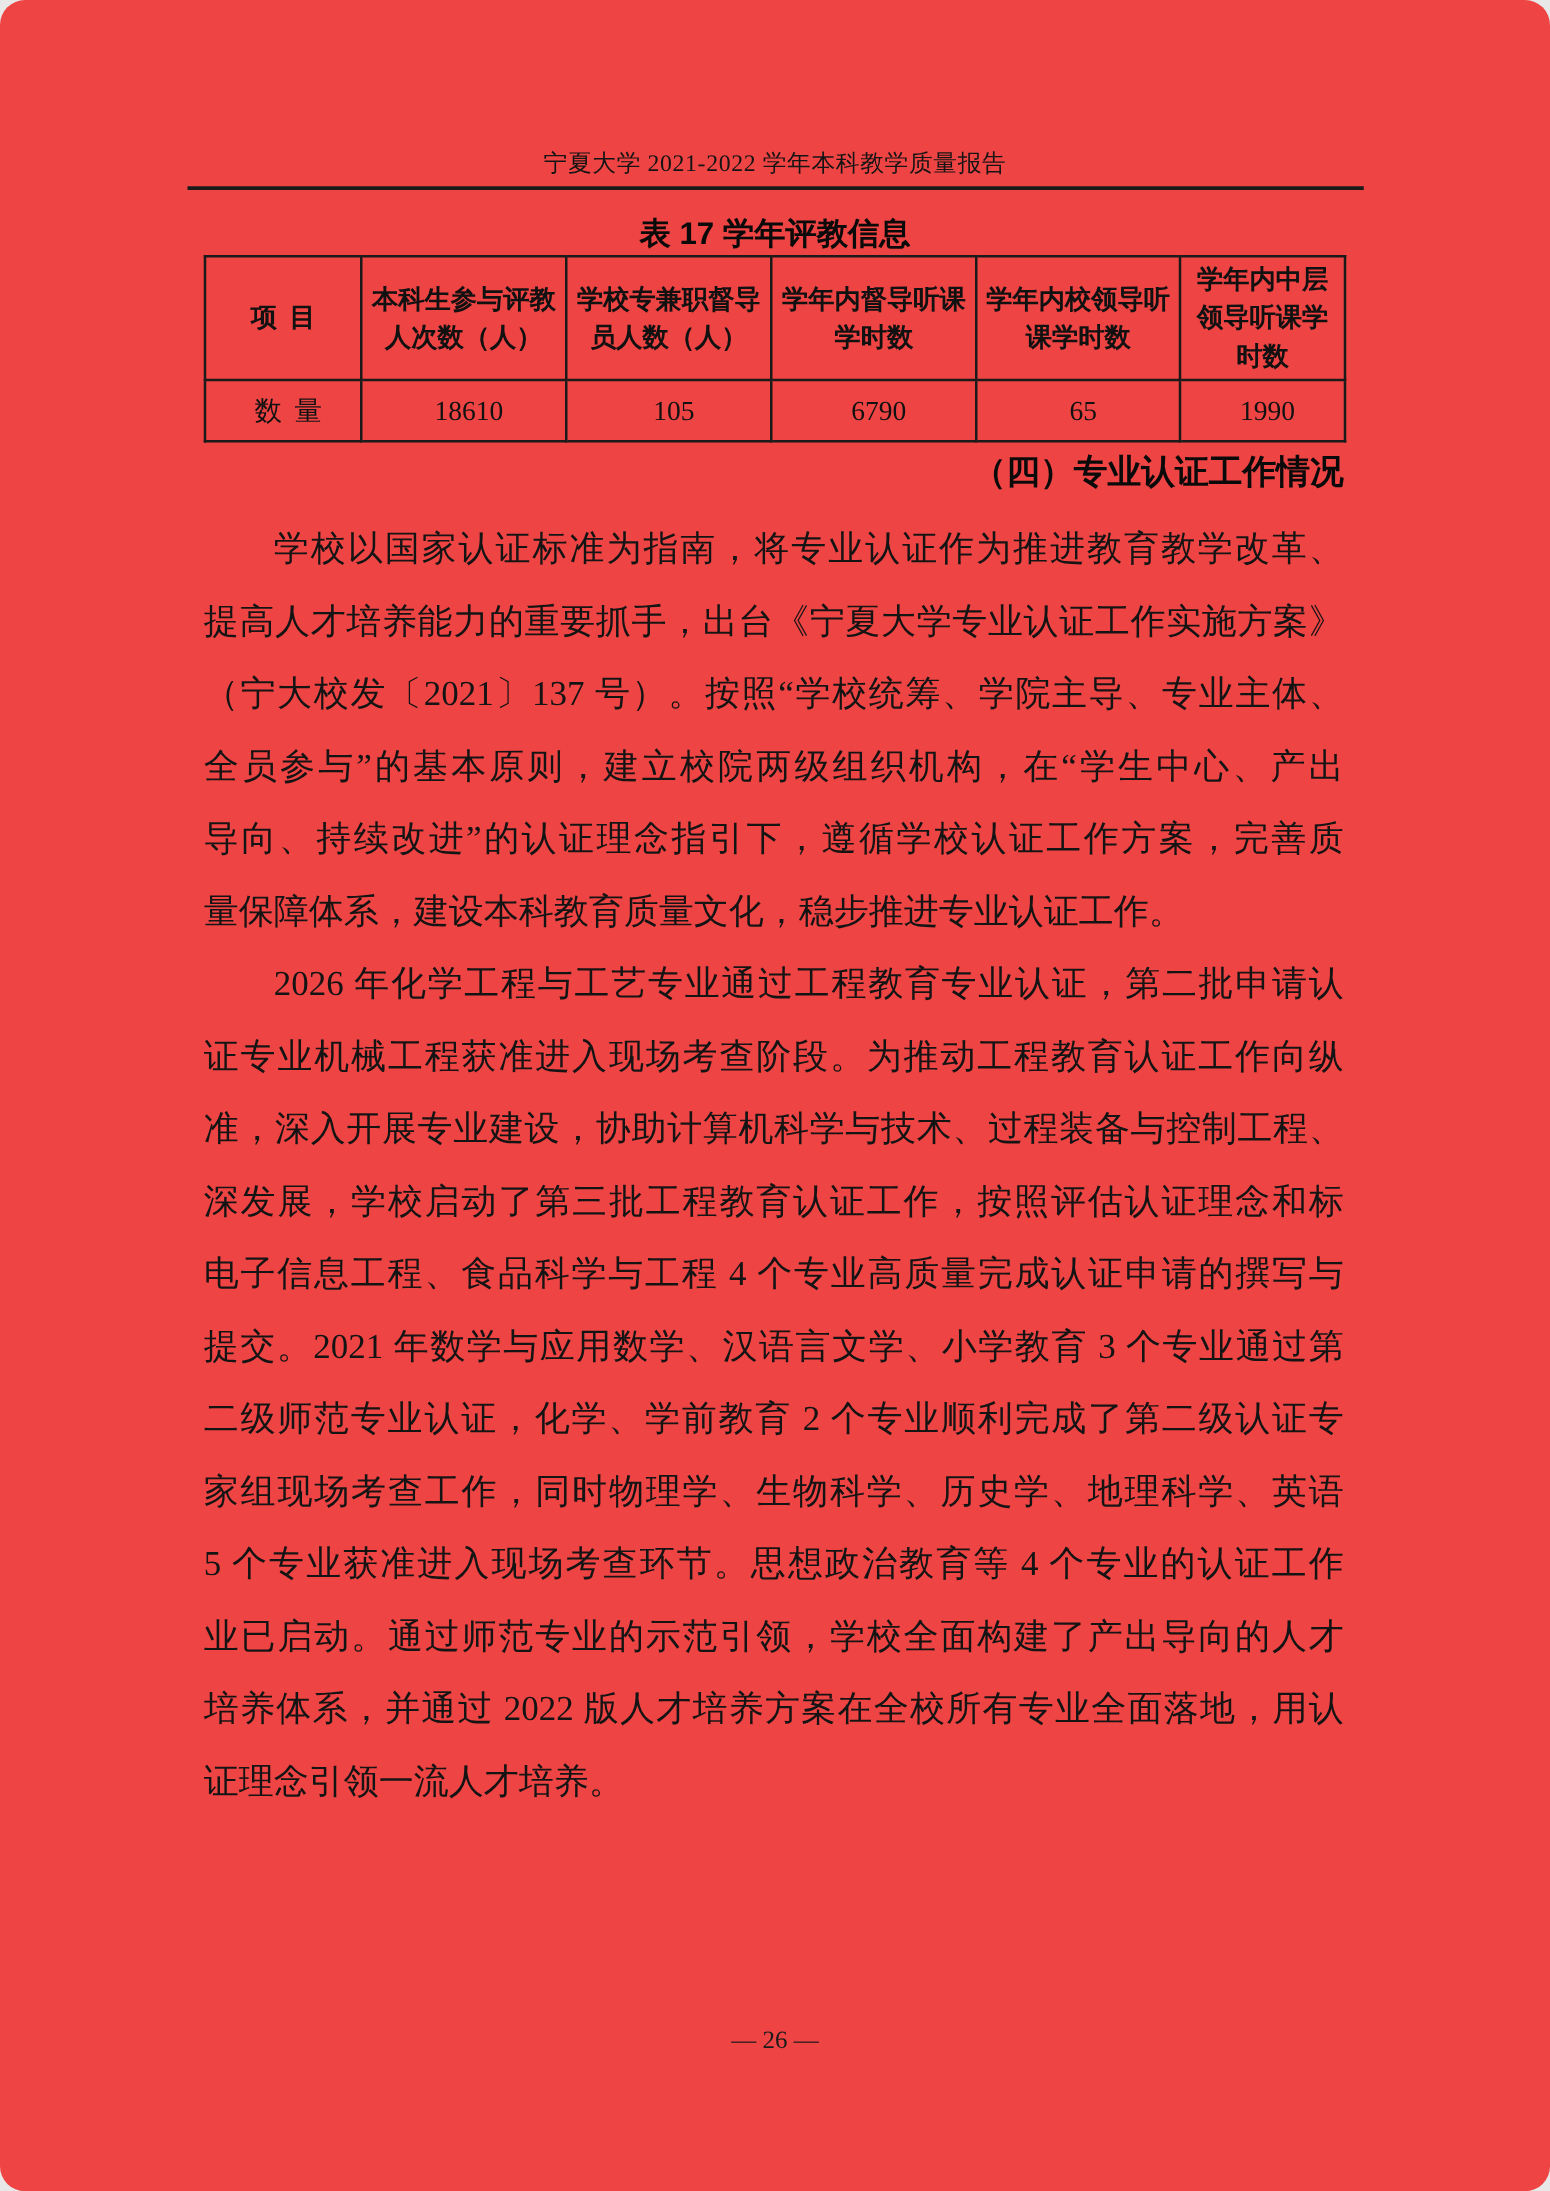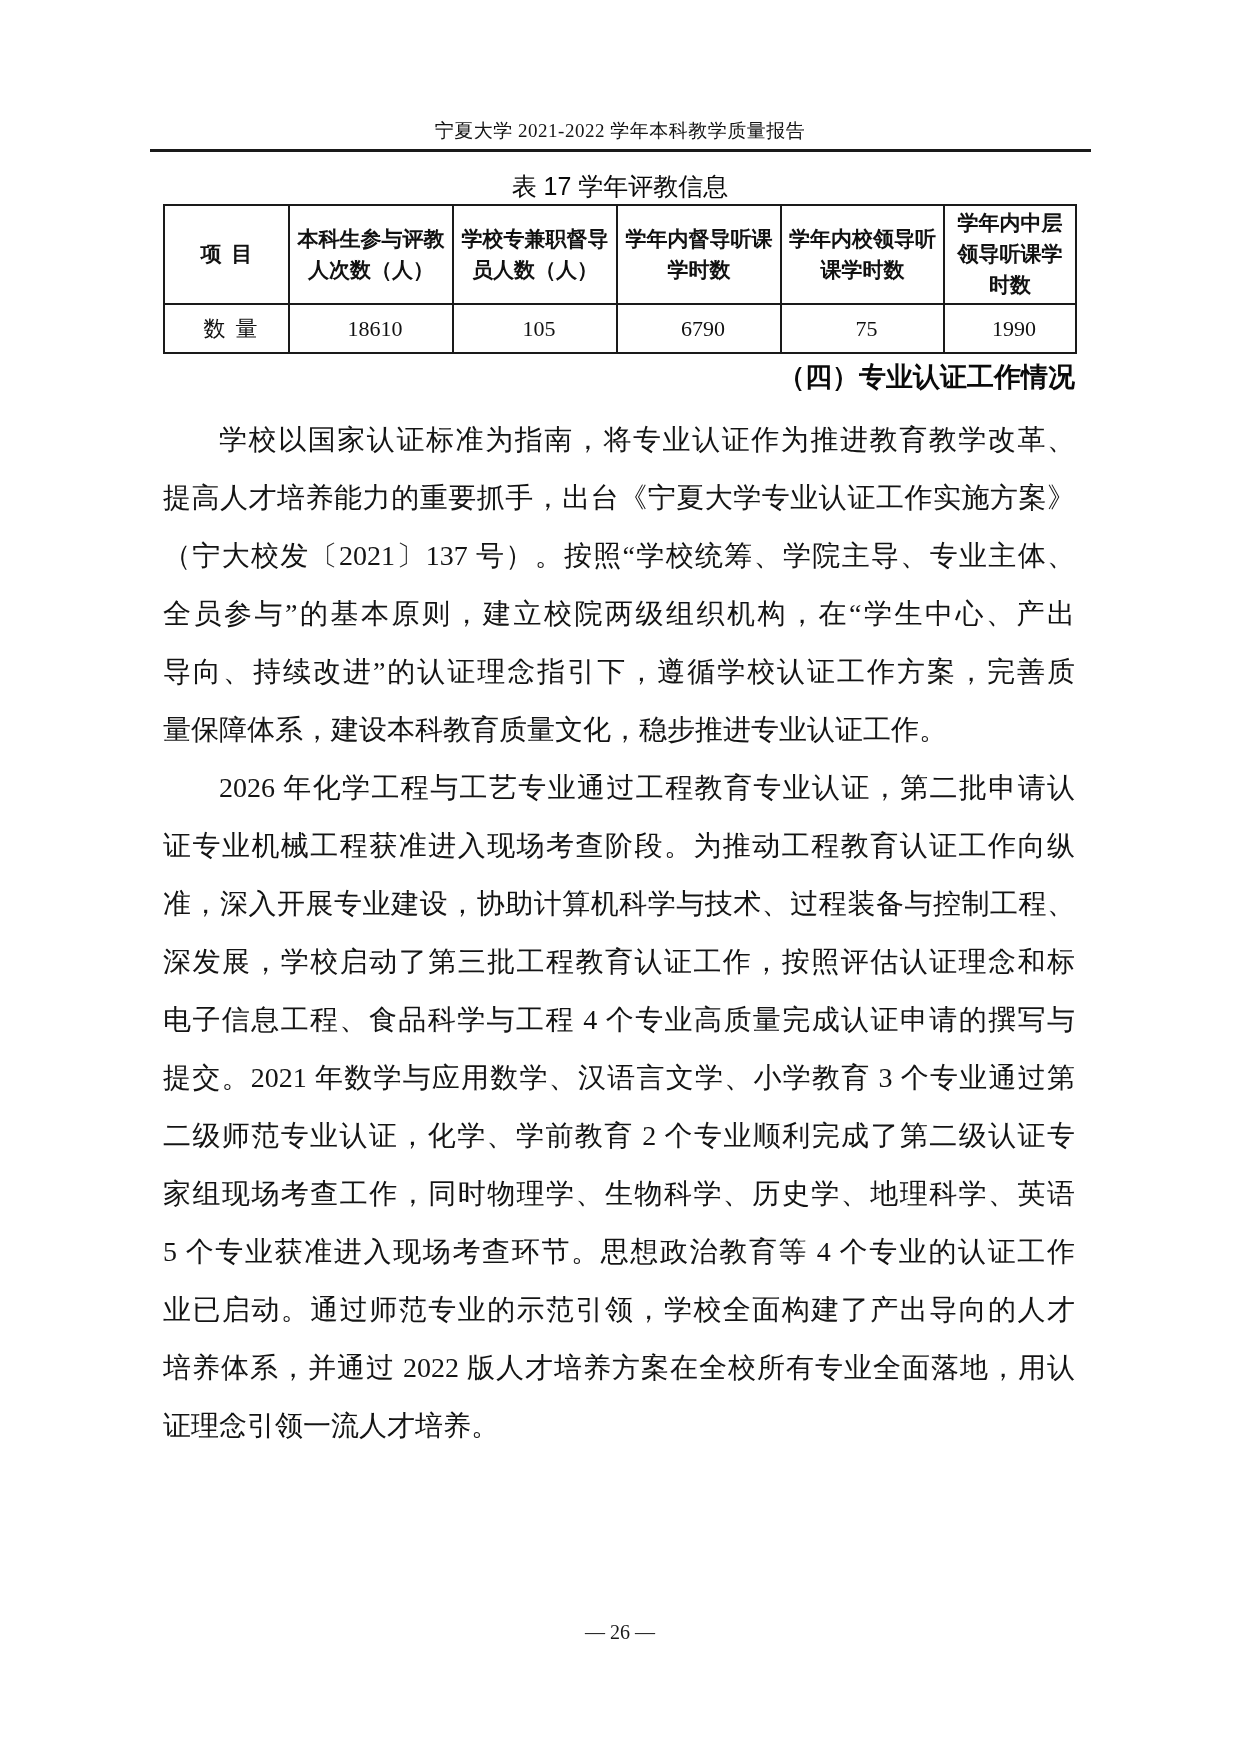--- a/index.html
+++ b/index.html
@@ -1,44 +1,45 @@
 <!DOCTYPE html>
 <html><head>
 <meta charset="utf-8">
 <style>
   html,body { margin:0; padding:0; background:#e8e8e8; }
   .page {
     position: relative;
     width: 1240px;
     height: 1753px;
     margin: 0 auto;
-    background: #ffffff;
+    background: #ef4444;
     font-family: "Liberation Serif", "DejaVu Serif", serif;
     color: #111111;
     overflow: hidden;
+    border-radius: 20px;
   }
   .doc-title {
     position: absolute;
     top: 118px; left: 0; width: 100%;
     text-align: center;
     font-size: 19px;
     letter-spacing: 0.5px;
     color: #141414;
   }
   .header-rule {
     position: absolute;
     top: 149px; left: 150px; width: 941px; height: 3px;
     background: #1a1a1a;
   }
   .table-caption {
     position: absolute;
     top: 170px; left: 0; width: 100%;
     text-align: center;
     font-family: "Liberation Sans", "DejaVu Sans", sans-serif;
-    font-weight: normal;
+    font-weight: bold;
     font-size: 25px;
     color: #0a0a0a;
   }
   table.eval-table {
     position: absolute;
     top: 204px; left: 163px;
     width: 912px;
     border-collapse: collapse;
     table-layout: fixed;
   }
@@ -126,21 +127,21 @@
       <th>学校专兼职督导员人数（人）</th>
       <th>学年内督导听课学时数</th>
       <th>学年内校领导听课学时数</th>
       <th>学年内中层领导听课学时数</th>
     </tr>
     <tr>
       <td class="gapped">数量</td>
       <td>18610</td>
       <td>105</td>
       <td>6790</td>
-      <td>75</td>
+      <td>65</td>
       <td>1990</td>
     </tr>
   </tbody>
     </table>
 
   <div class="section-heading">（四）专业认证工作情况</div>
 
   <div class="para para-1">
     <div class="jline indent">学校以国家认证标准为指南，将专业认证作为推进教育教学改革、</div>
     <div class="jline">提高人才培养能力的重要抓手，出台《宁夏大学专业认证工作实施方案》</div>

